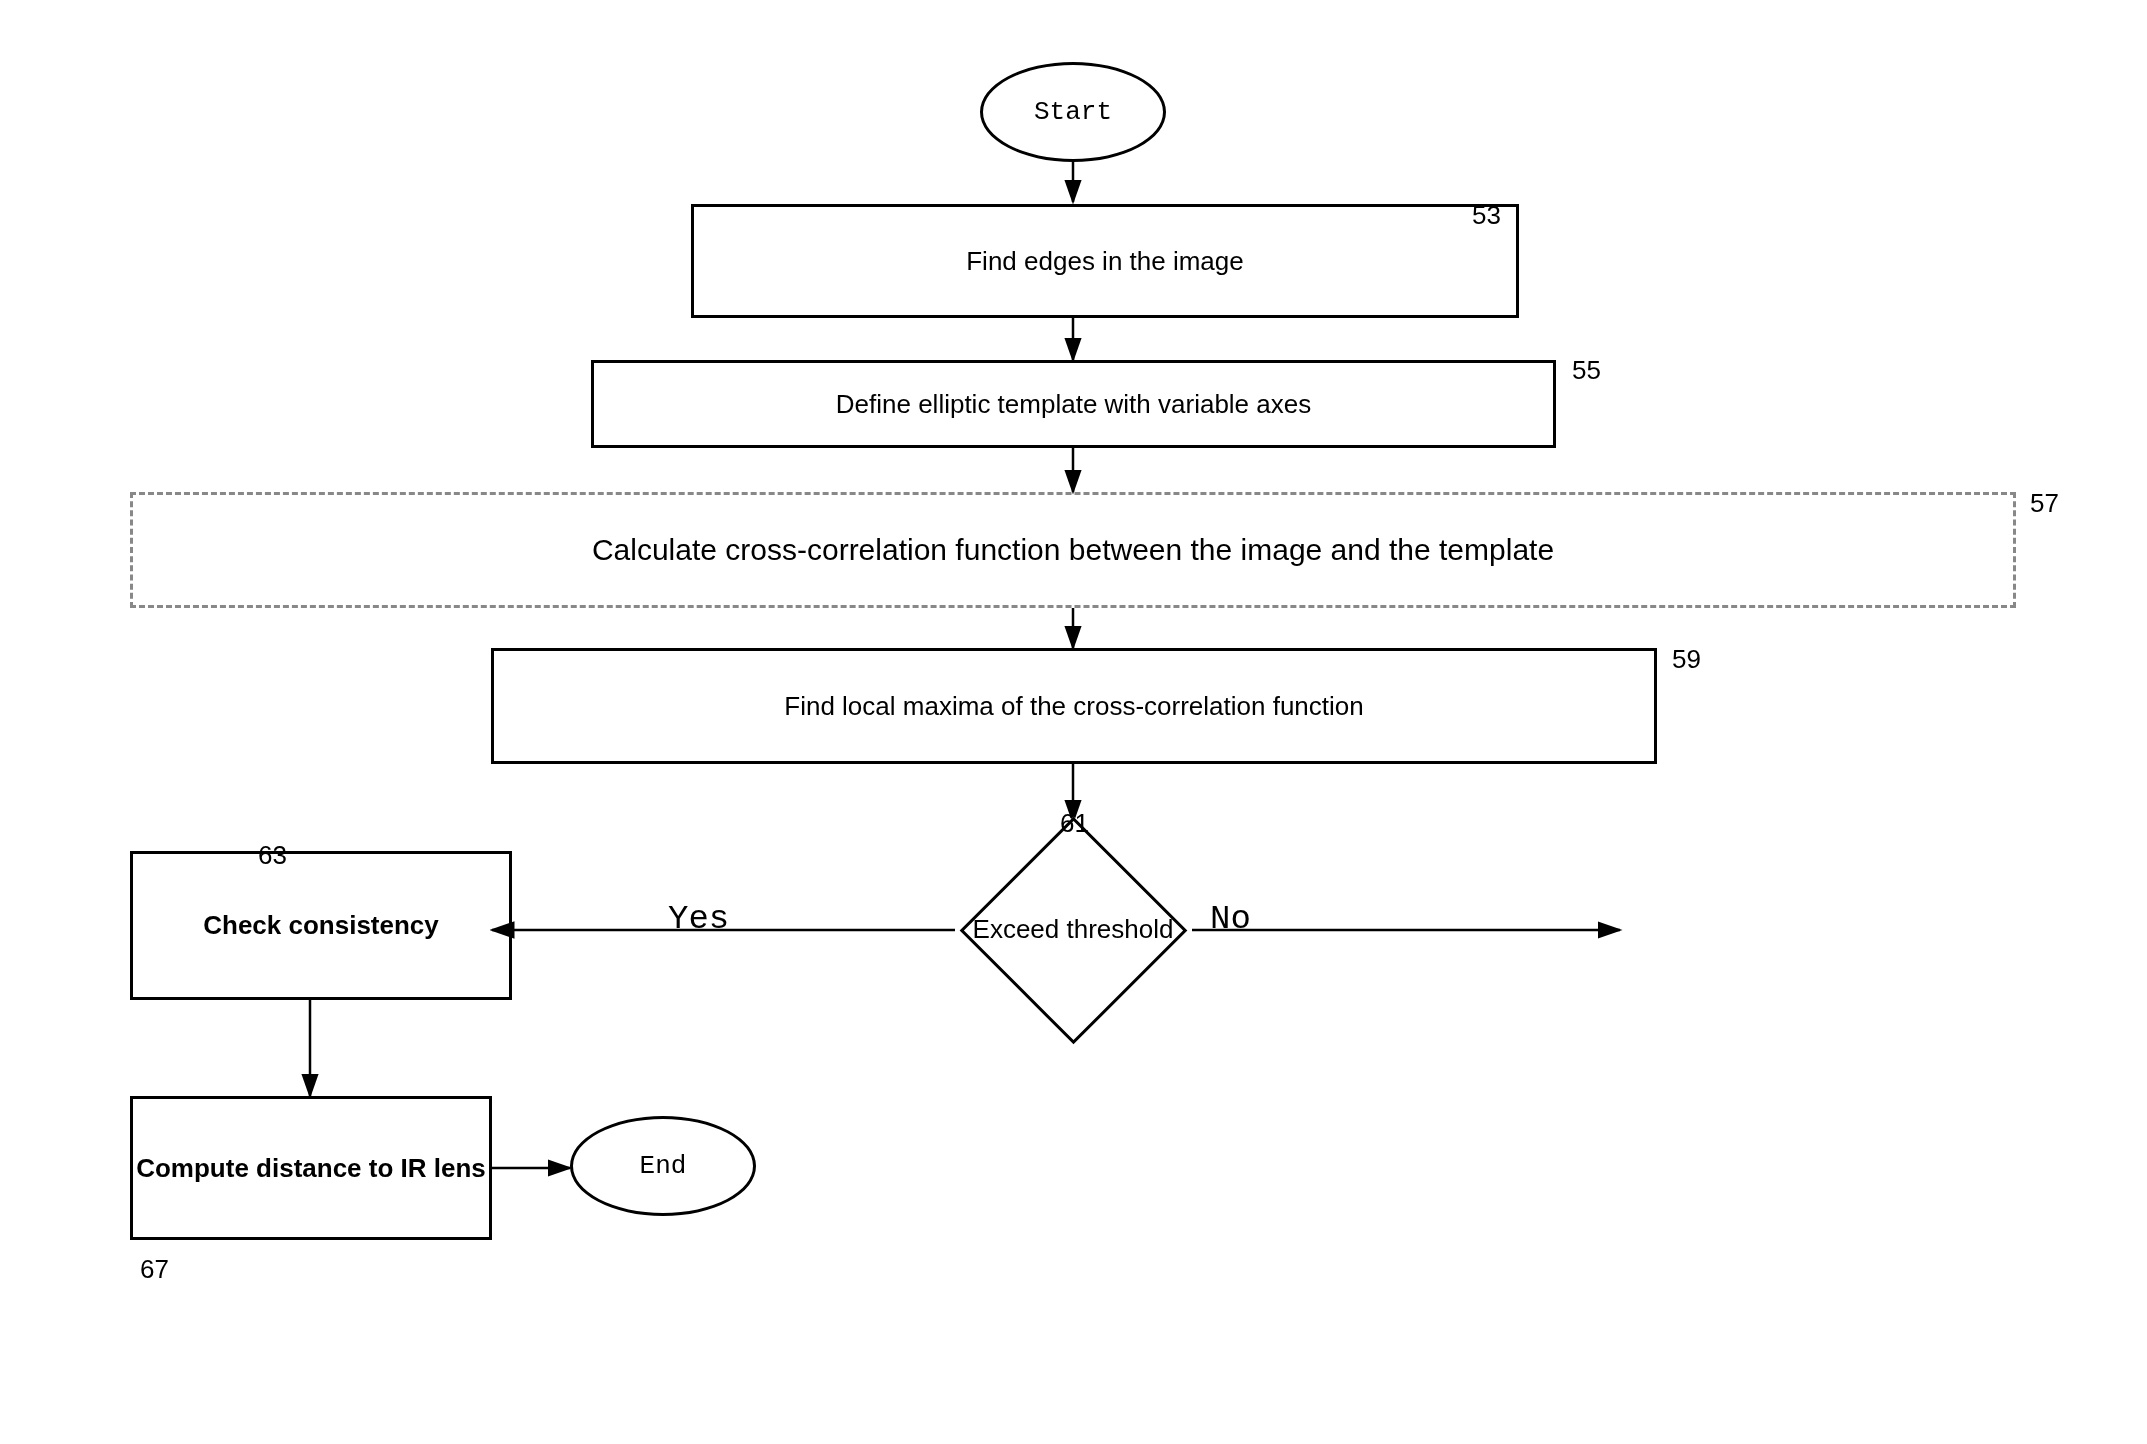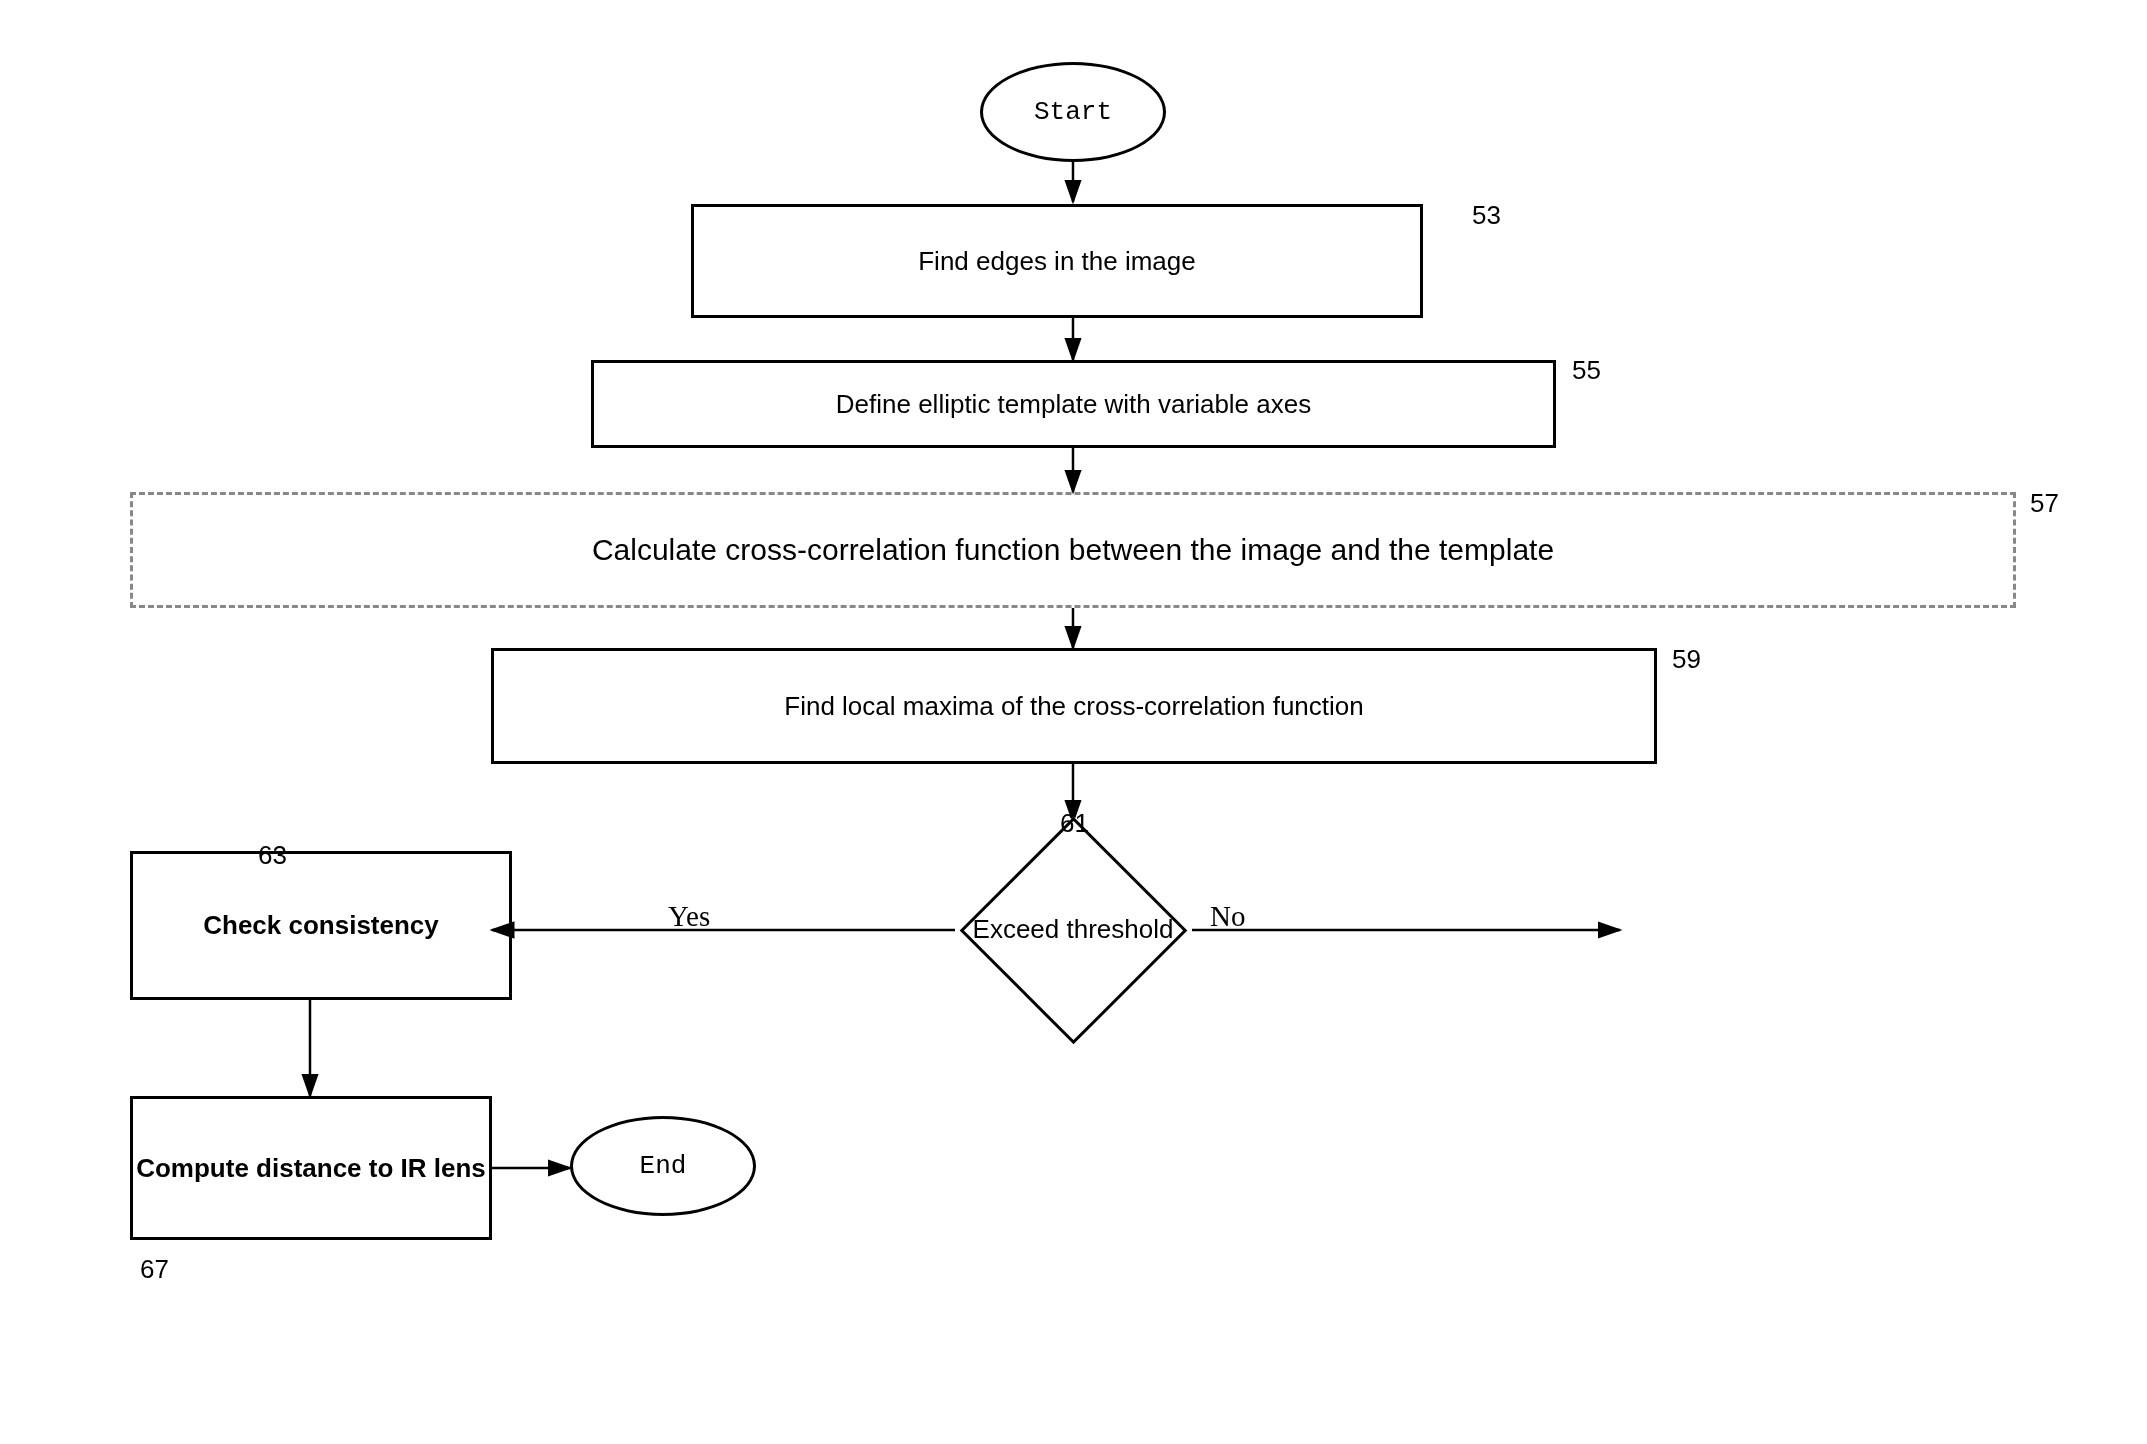--- a/index.html
+++ b/index.html
@@ -102,22 +102,22 @@
     
     .ref-num {
       position: absolute;
       font-size: 26px;
       font-family: Arial, sans-serif;
     }
 
     
     .arrow-label {
       position: absolute;
-      font-size: 29px;
-      font-family: Liberation Serif, serif;
+      font-size: 34px;
+      font-family: Liberation Mono, monospace;
     }
   </style>
 </head>
 <body>
 
 <div class="diagram">
 
   <svg class="arrows-svg">
     <defs>
       <marker id="arrowhead" markerWidth="10" markerHeight="7" refX="9" refY="3.5" orient="auto">
@@ -141,21 +141,21 @@
 
     <line x1="310" y1="1000" x2="310" y2="1096" stroke="#000" stroke-width="2.5" marker-end="url(#arrowhead)"></line>
 
     <line x1="492" y1="1168" x2="570" y2="1168" stroke="#000" stroke-width="2.5" marker-end="url(#arrowhead)"></line>
   </svg>
 
   <div class="shape oval" style="left:980px; top:62px; width:186px; height:100px;">
     <span class="label-text">Start</span>
   </div>
 
-  <div class="shape rect" style="left:691px; top:204px; width:732px; height:114px;justify-content:center;">
+  <div class="shape rect" style="left:691px; top:204px; width:828px; height:114px;justify-content:center;">
     <span class="label-text">Find edges in the image</span>
   </div>
   <span class="ref-num" style="left:1472px; top:200px;">53</span>
 
   <div class="shape rect" style="left:591px; top:360px; width:965px; height:88px;">
     <span class="label-text">Define elliptic template with variable axes</span>
   </div>
   <span class="ref-num" style="left:1572px; top:355px;">55</span>
 
   <div class="shape rect-dashed" style="left:130px; top:492px; width:1886px; height:116px;">

